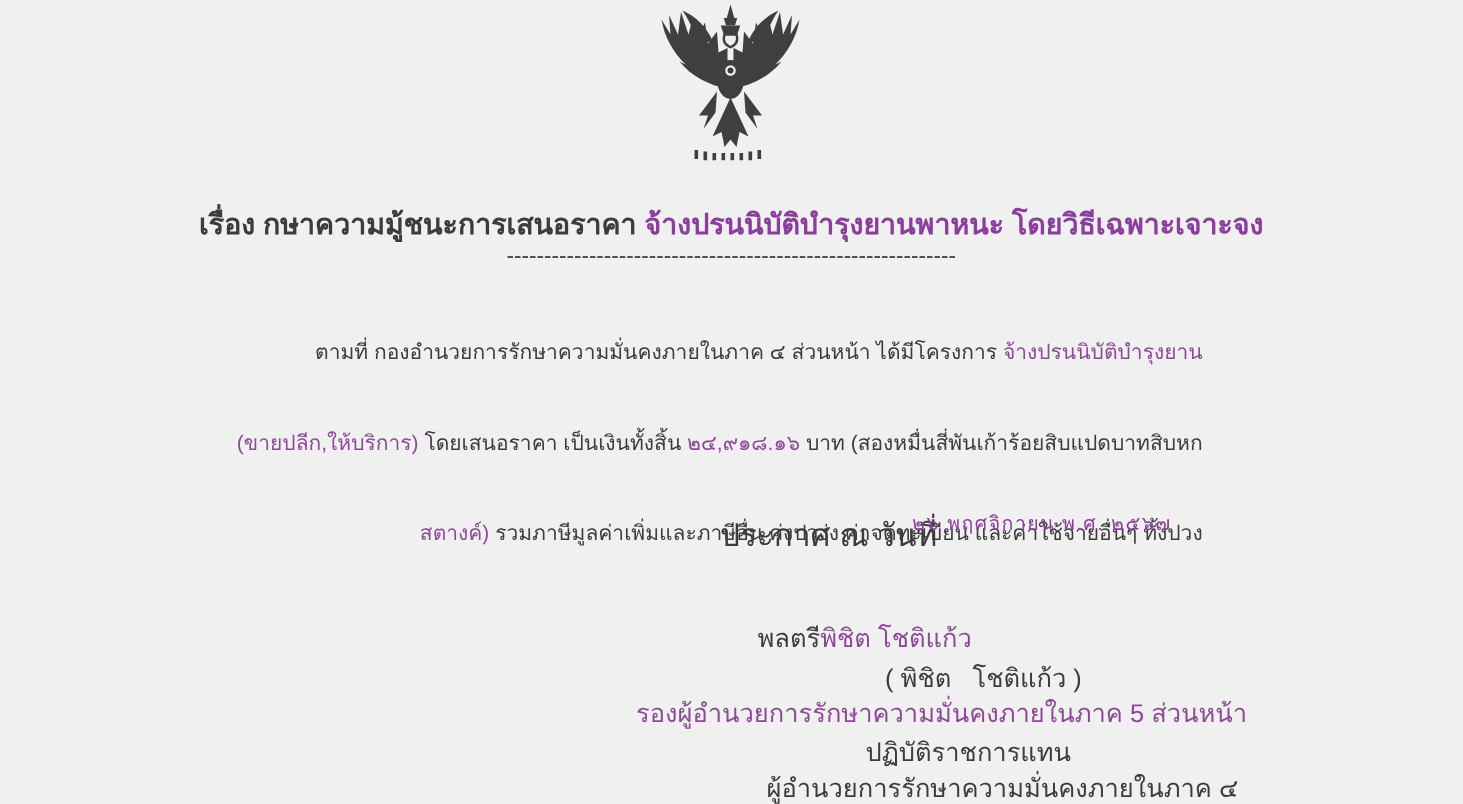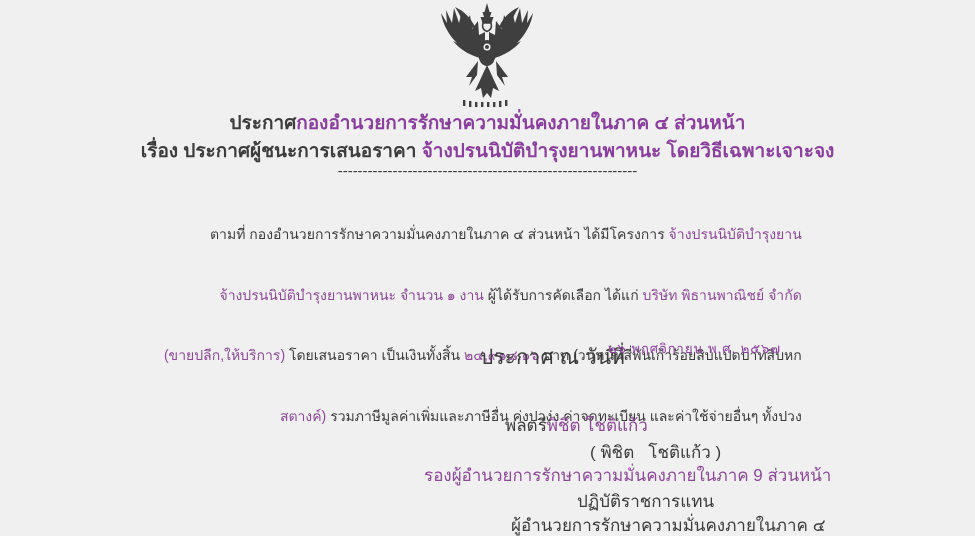--- a/index.html
+++ b/index.html
@@ -64,39 +64,37 @@
           <rect x="48" y="99" width="2.4" height="5"></rect>
           <rect x="54" y="99" width="2.4" height="5"></rect>
           <rect x="60" y="99" width="2.4" height="5"></rect>
           <rect x="66" y="98" width="2.4" height="6"></rect>
           <rect x="72" y="97" width="2.4" height="6"></rect>
         </g>
       </g>
     </svg>
   </div>
 
-  <div class="abs center title" style="top:110px;"><span class="dark">ประกาศ</span><span class="purple">กองอำนวยการรักษาความมั่นคงภายในภาค ๔ ส่วนหน้า</span></div>
 
-  <div class="abs center title" style="top:138px;"><span class="dark">เรื่อง ประกาศผู้ชนะการเสนอราคา </span><span class="purple">จ้างปรนนิบัติบำรุงยานพาหนะ โดยวิธีเฉพาะเจาะจง</span></div>
+  <div class="abs center title" style="top:138px;"><span class="dark">เรื่อง กษาความมู้ชนะการเสนอราคา </span><span class="purple">จ้างปรนนิบัติบำรุงยานพาหนะ โดยวิธีเฉพาะเจาะจง</span></div>
 
   <div class="abs center sep" style="top:162px;">------------------------------------------------------------</div>
 
   <div class="abs" style="left:143px;top:186px;">
     <div class="bodyline indent"><span class="dark">ตามที่ กองอำนวยการรักษาความมั่นคงภายในภาค ๔ ส่วนหน้า ได้มีโครงการ </span><span class="purple-soft">จ้างปรนนิบัติบำรุงยาน</span></div>
-    <div class="bodyline indent"><span class="purple-soft">จ้างปรนนิบัติบำรุงยานพาหนะ จำนวน ๑ งาน </span><span class="dark">ผู้ได้รับการคัดเลือก ได้แก่ </span><span class="purple-soft">บริษัท พิธานพาณิชย์ จำกัด</span></div>
-    <div class="bodyline"><span class="purple-soft">(ขายปลีก,ให้บริการ)</span><span class="dark"> โดยเสนอราคา เป็นเงินทั้งสิ้น </span><span class="purple-soft">๒๔,๙๑๘.๑๖</span><span class="dark"> บาท (วนหนื่นสี่พันเก้าร้อยสิบแปดบาทสิบหก</span></div>
+    <div class="bodyline"><span class="purple-soft">(ขายปลีก,ให้บริการ)</span><span class="dark"> โดยเสนอราคา เป็นเงินทั้งสิ้น </span><span class="purple-soft">๒๔,๙๑๘.๑๖</span><span class="dark"> บาท (สองหมื่นสี่พันเก้าร้อยสิบแปดบาทสิบหก</span></div>
     <div class="bodyline"><span class="purple-soft">สตางค์)</span><span class="dark"> รวมภาษีมูลค่าเพิ่มและภาษีอื่น ค่งปวง่ง ค่าจดทะเบียน และค่าใช้จ่ายอื่นๆ ทั้งปวง</span></div>
   </div>
 
   <div class="abs datelabel dark" style="left:480px;top:340px;">ประกาศ ณ วันที่</div>
   <div class="abs dateval purple" style="left:608px;top:338px;">๒๖ พฤศจิกายน พ.ศ. ๒๕๖๗</div>
 
   <div class="abs sig" style="left:505px;top:411px;"><span class="dark">พลตรี</span><span class="purple-soft">พิชิต โชติแก้ว</span></div>
 
   <div class="abs sig dark" style="left:590px;top:438px;">( พิชิต   โชติแก้ว )</div>
 
-  <div class="abs sig purple-soft" style="left:424px;top:461px;">รองผู้อำนวยการรักษาความมั่นคงภายในภาค 9 ส่วนหน้า</div>
+  <div class="abs sig purple-soft" style="left:424px;top:461px;">รองผู้อำนวยการรักษาความมั่นคงภายในภาค 5 ส่วนหน้า</div>
 
   <div class="abs sig dark" style="left:577px;top:487px;">ปฏิบัติราชการแทน</div>
 
   <div class="abs sig dark" style="left:511px;top:511px;">ผู้อำนวยการรักษาความมั่นคงภายในภาค ๔</div>
 
 </div>
 
 </body></html>

